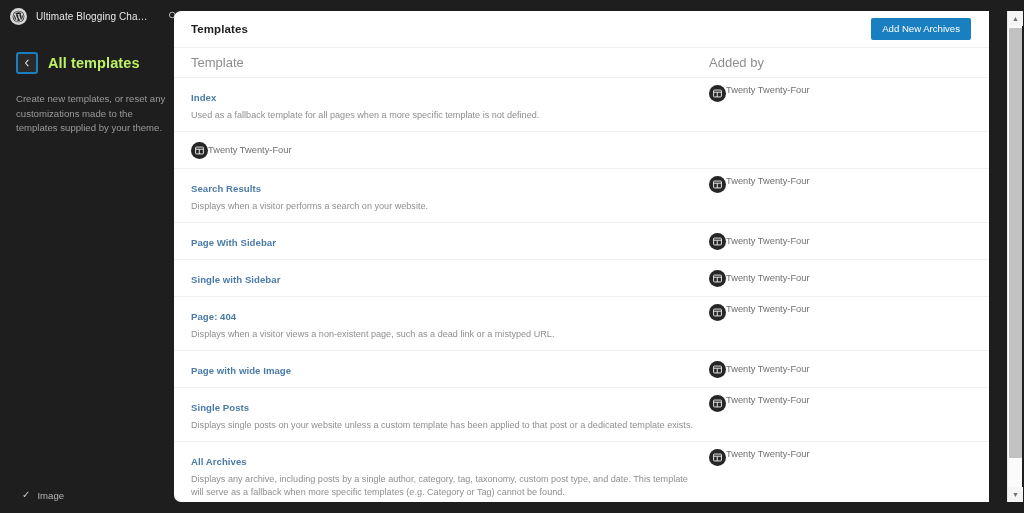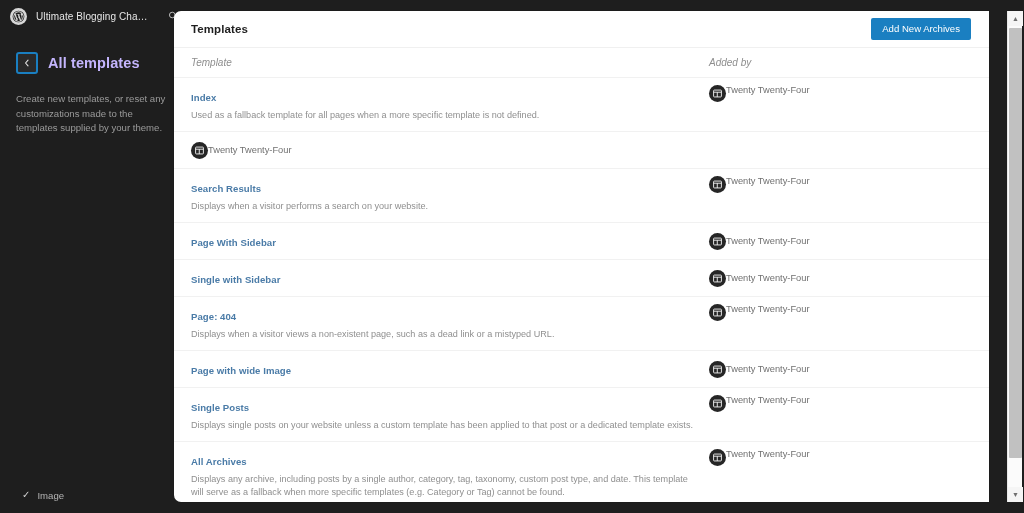--- a/index.html
+++ b/index.html
@@ -73,21 +73,21 @@
     flex: 0 0 22px;
     background: #2a2a2a;
     border: 2px solid #1a7fc1;
     border-radius: 3px;
     display: flex; align-items: center; justify-content: center;
     color: #e8e8e8;
   }
   .sidebar-title {
     font-size: 14.5px;
     font-weight: 700;
-    color: #c4b5fd;
+    color: #bef264;
     letter-spacing: .1px;
   }
   .sidebar-desc {
     margin: 18px 16px 0 16px;
     font-size: 9.6px;
     line-height: 1.52;
     color: #9b9b9b;
     max-width: 160px;
   }
 
@@ -144,23 +144,22 @@
   }
 
   .table {
     padding: 0 0 0 0;
   }
   .col-head {
     display: flex;
     align-items: center;
     height: 29px;
     padding: 0 18px 0 17px;
-    font-size: 10px;
+    font-size: 13px;
     color: #8e8e8e;
-    font-style: italic;
   }
   .col-template { flex: 0 0 518px; }
   .col-added    { flex: 1 1 auto; }
 
   .rows { }
   .row {
     display: flex;
     align-items: flex-start;
     padding: 0 18px 0 17px;
     border-top: 1px solid #f1f1f1;

